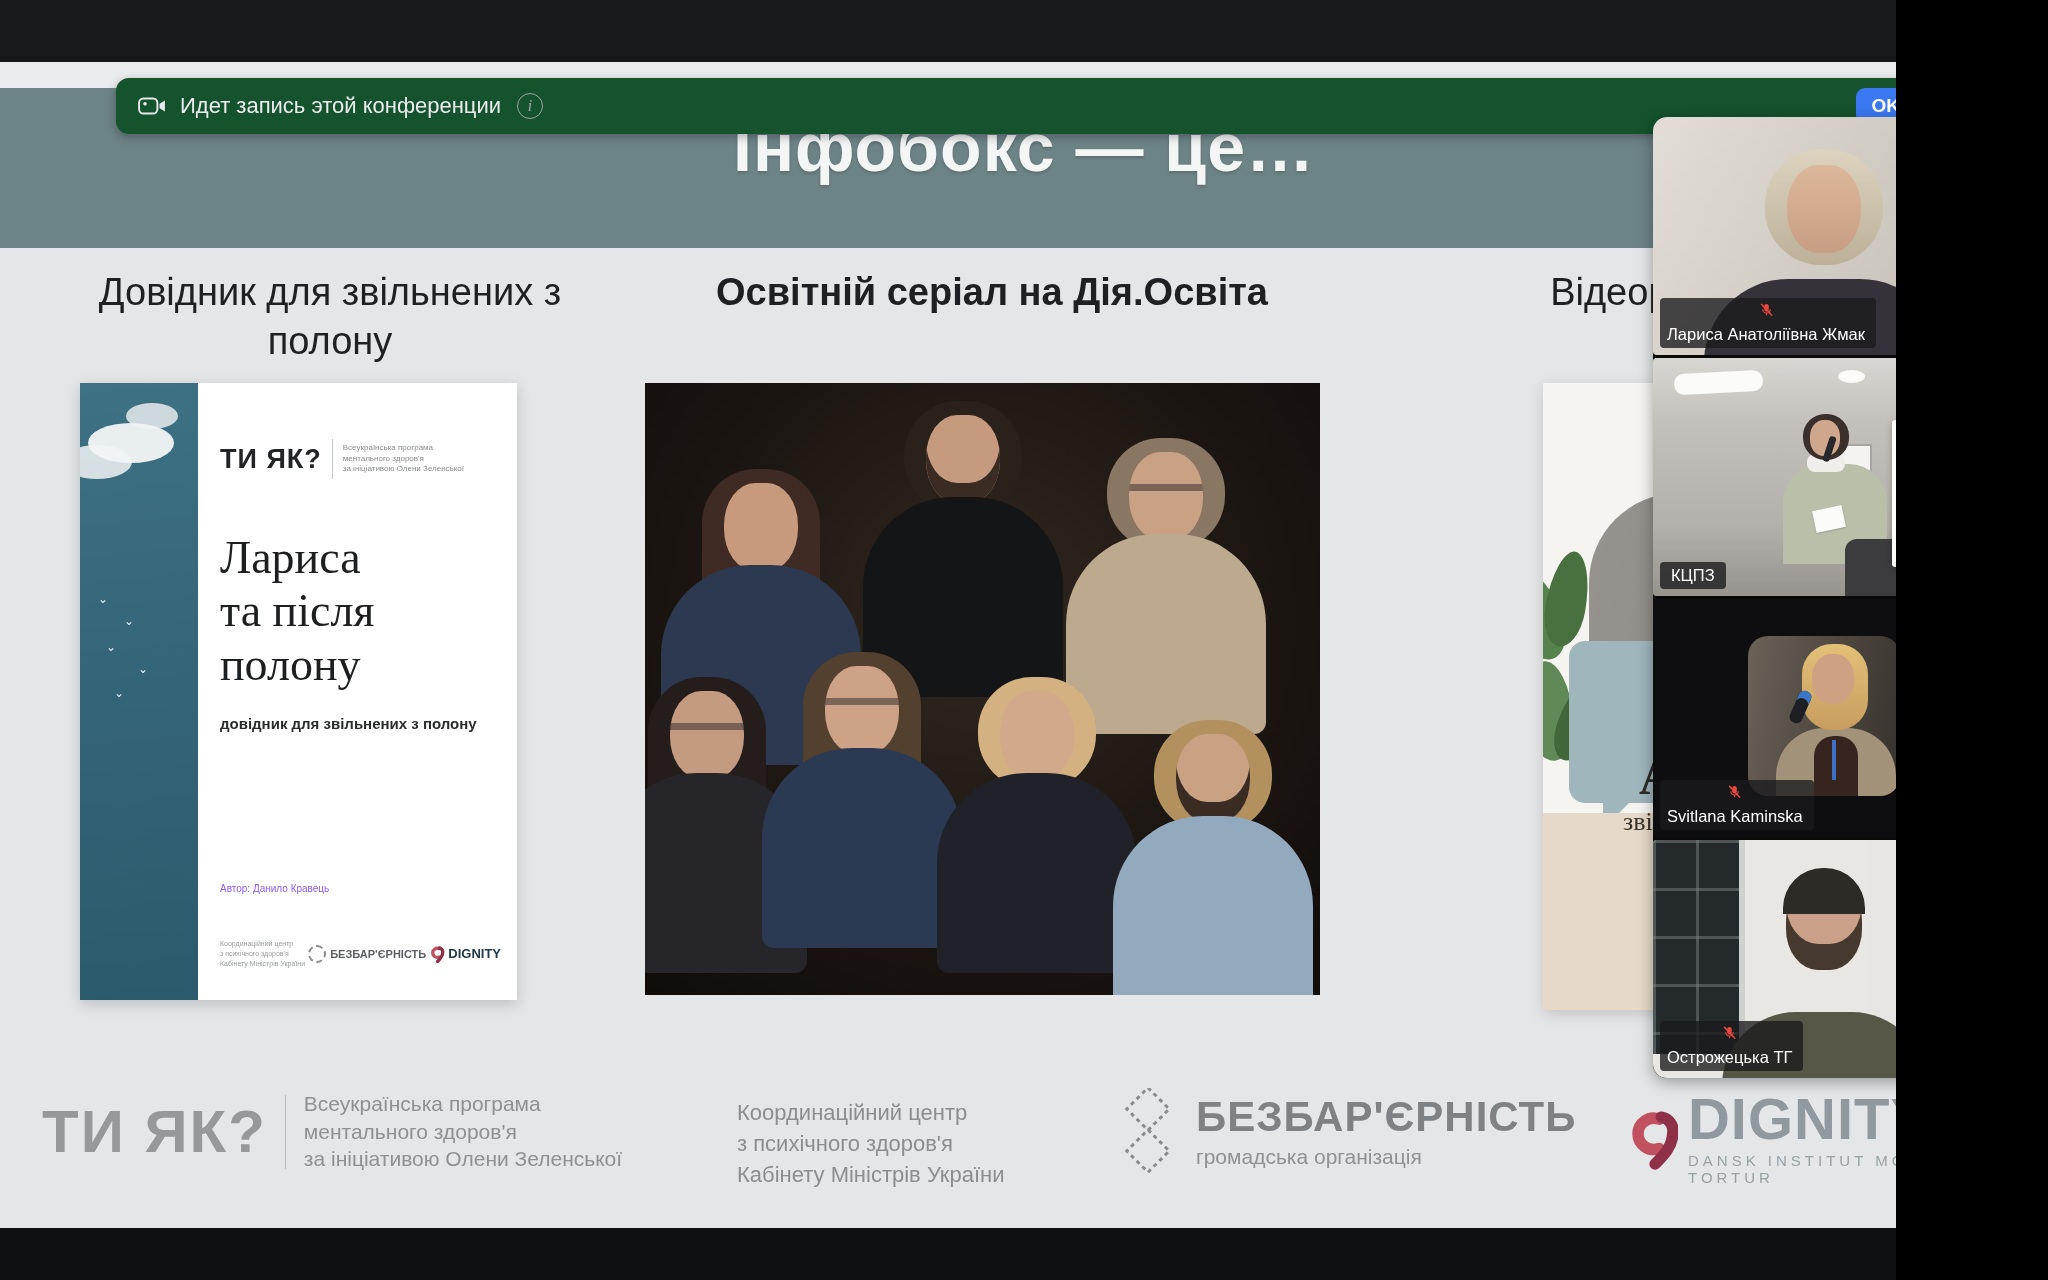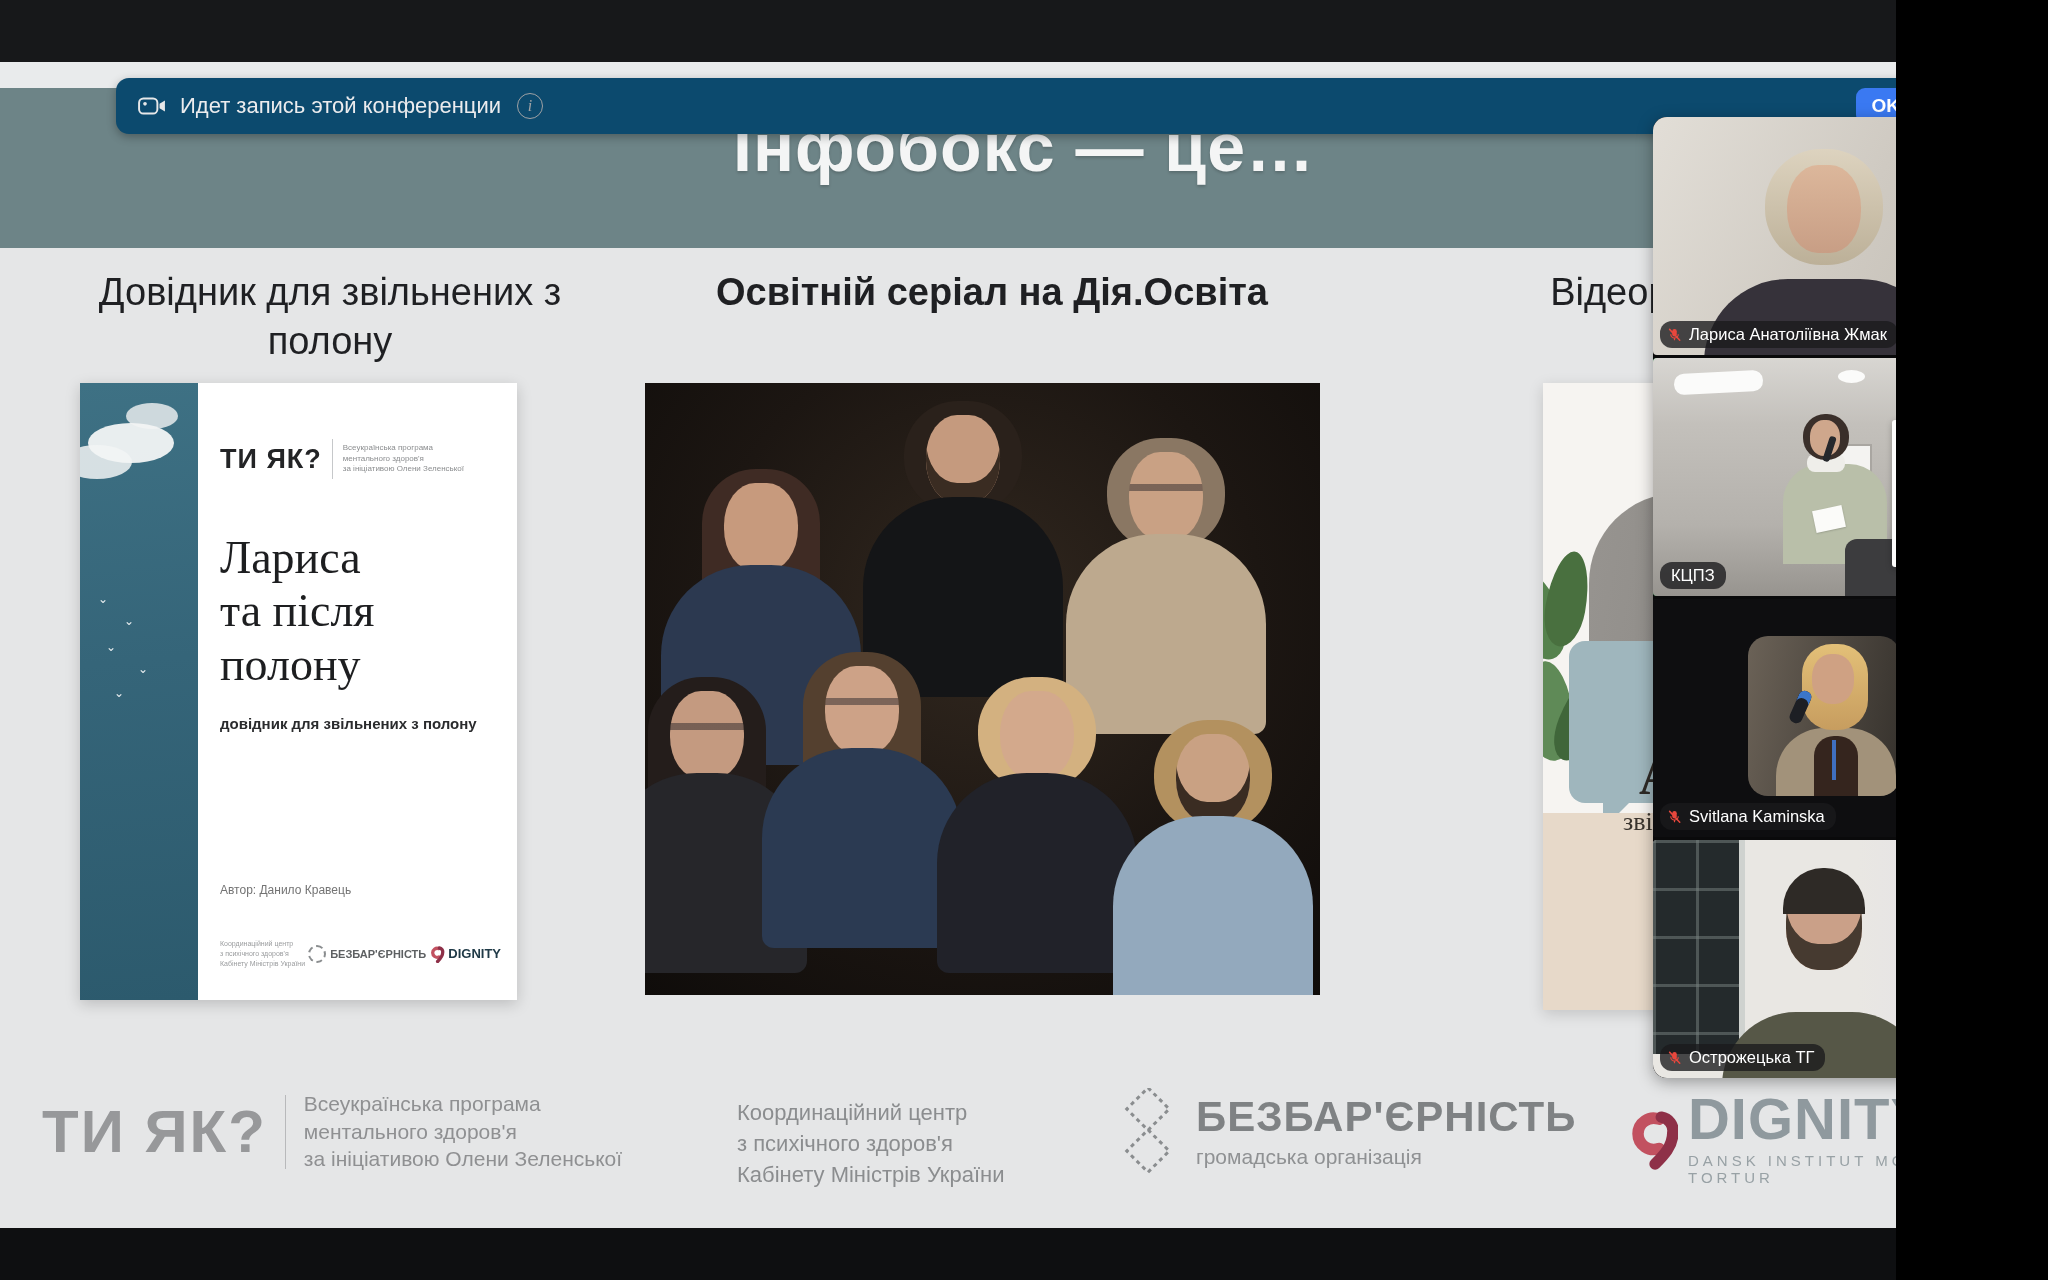--- a/index.html
+++ b/index.html
@@ -34,21 +34,21 @@
   .cloud.c3{left:46px;top:20px;width:52px;height:26px;opacity:.8;}
   .bird{position:absolute;color:#e9eef0;font-size:12px;line-height:1;}
   .book-main{position:relative;flex:1;padding:56px 18px 20px 22px;box-sizing:border-box;}
   .bk-logo-row{display:flex;align-items:center;gap:10px;}
   .bk-logo{font-size:27px;font-weight:bold;color:#232426;letter-spacing:1px;white-space:nowrap;}
   .bk-div{width:1px;height:40px;background:#c6c8ca;}
   .bk-cap{font-size:8px;color:#8b8d8f;line-height:1.35;}
   .bk-title{margin-top:52px;font-family:"Liberation Serif",serif;font-size:46px;line-height:1.16;
             color:#1d1e20;}
   .bk-sub{margin-top:24px;font-size:15px;font-weight:bold;color:#2a2b2d;}
-  .bk-author{position:absolute;left:22px;top:500px;font-size:12px;color:#737373;}
+  .bk-author{position:absolute;left:22px;top:500px;font-size:10px;color:#8b5cf6;}
   .bk-foot{position:absolute;left:22px;right:16px;top:556px;display:flex;align-items:center;
            justify-content:space-between;}
   .bk-cc{font-size:7px;color:#9a9c9e;line-height:1.4;}
   .bk-bez{display:flex;align-items:center;gap:4px;font-size:11px;font-weight:bold;color:#5d6062;}
   .bez-ring{width:14px;height:14px;border:2px dashed #8a8d8f;border-radius:50%;}
   .bk-dig{display:flex;align-items:center;gap:3px;font-size:13px;font-weight:bold;color:#203a47;}
 
   
   .photo{position:absolute;left:645px;top:383px;width:675px;height:612px;overflow:hidden;
          background:radial-gradient(circle at 50% 38%,#32281f 0%,#1c1612 55%,#0f0c0a 100%);}
@@ -96,42 +96,42 @@
   .f-cap{font-size:21px;color:#8f9092;line-height:1.32;}
   .f-cc{position:absolute;left:737px;top:1098px;font-size:22px;color:#8b8d8f;line-height:1.4;}
   .f-bez{position:absolute;left:1120px;top:1088px;display:flex;align-items:center;gap:20px;}
   .bez-word{font-size:42px;font-weight:bold;color:#7f8284;letter-spacing:1px;}
   .bez-sub{font-size:21px;color:#8f9193;margin-top:4px;}
   .f-dig{position:absolute;left:1628px;top:1090px;display:flex;align-items:center;gap:10px;}
   .dig-word{font-size:58px;font-weight:bold;color:#8f999e;letter-spacing:1px;line-height:1;}
   .dig-sub{font-size:15px;letter-spacing:4px;color:#98a1a5;margin-top:4px;}
 
   
-  .toast{position:absolute;left:116px;top:78px;width:1814px;height:56px;background:#0c4a6e;
+  .toast{position:absolute;left:116px;top:78px;width:1814px;height:56px;background:#14532d;
          border-radius:13px;display:flex;align-items:center;padding:0 14px 0 22px;
          box-sizing:border-box;z-index:40;box-shadow:0 3px 10px rgba(0,0,0,.3);}
   .toast-text{color:#ececee;font-size:22px;margin-left:14px;}
   .info-ic{margin-left:16px;width:24px;height:24px;border:1.6px solid #9fa2a5;border-radius:50%;
            color:#9fa2a5;font-family:"Liberation Serif",serif;font-style:italic;font-size:16px;
            display:flex;align-items:center;justify-content:center;}
   .ok-btn{margin-left:auto;background:#3a79f2;color:#fff;font-size:19px;font-weight:bold;
           border:none;border-radius:9px;padding:7px 16px;cursor:pointer;}
 
   
   .panel{position:absolute;left:1653px;top:117px;width:342px;height:961px;background:#0a0a0b;
          border-radius:14px;display:flex;flex-direction:column;gap:3px;z-index:50;
          box-shadow:0 4px 16px rgba(0,0,0,.35);}
   .tile{position:relative;flex:1;overflow:hidden;border-radius:4px;background:#202022;}
   .tile:first-child{border-radius:14px 14px 4px 4px;}
   .tile:last-child{border-radius:4px 4px 14px 14px;}
   .tile.active{outline:3px solid #2bab52;outline-offset:-3px;}
   .vid{position:absolute;inset:0;}
   .tag{position:absolute;left:7px;bottom:7px;display:flex;align-items:center;gap:7px;
-       background:rgba(25,26,28,.78);border-radius:12px;padding:4px 11px 4px 7px;color:#fff;
-       font-size:16.5px;max-width:93%;white-space:nowrap;overflow:hidden;}
+       background:rgba(25,26,28,.78);border-radius:4px;padding:4px 11px 4px 7px;color:#fff;
+       font-size:16.5px;max-width:93%;white-space:nowrap;overflow:hidden;flex-direction:column;}
   .tag.noicon{padding-left:11px;}
 
   
   .t1{background:linear-gradient(118deg,#e2ded7 0%,#cfcac2 55%,#c2bdb4 100%);}
   .t1 .hair{position:absolute;left:50%;top:32px;width:118px;height:116px;margin-left:-59px;
             border-radius:56px;background:linear-gradient(#ddd3bf,#bcb098);}
   .t1 .face{position:absolute;left:50%;top:48px;width:74px;height:88px;margin-left:-37px;
             border-radius:42%/48%;background:linear-gradient(#dcb79b,#c89e85);}
   .t1 .body{position:absolute;left:50%;bottom:-8px;width:240px;height:84px;margin-left:-120px;
             border-radius:100px 100px 0 0;background:#36323a;}

